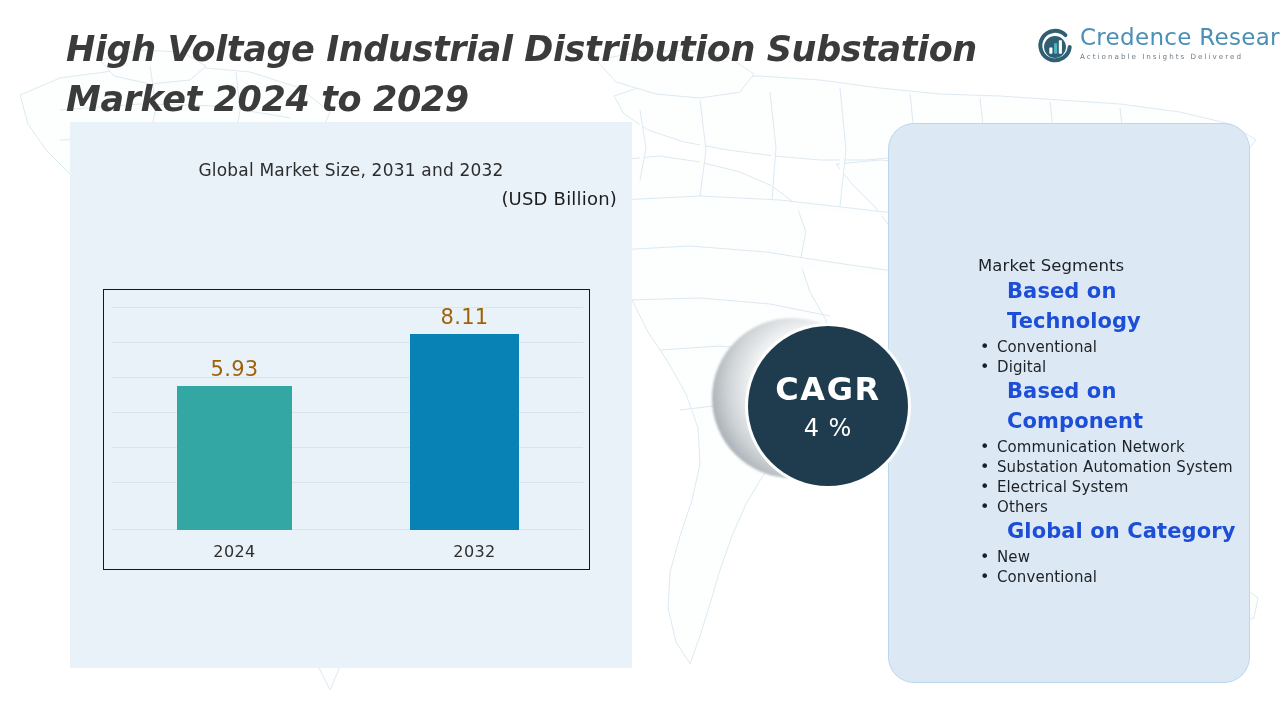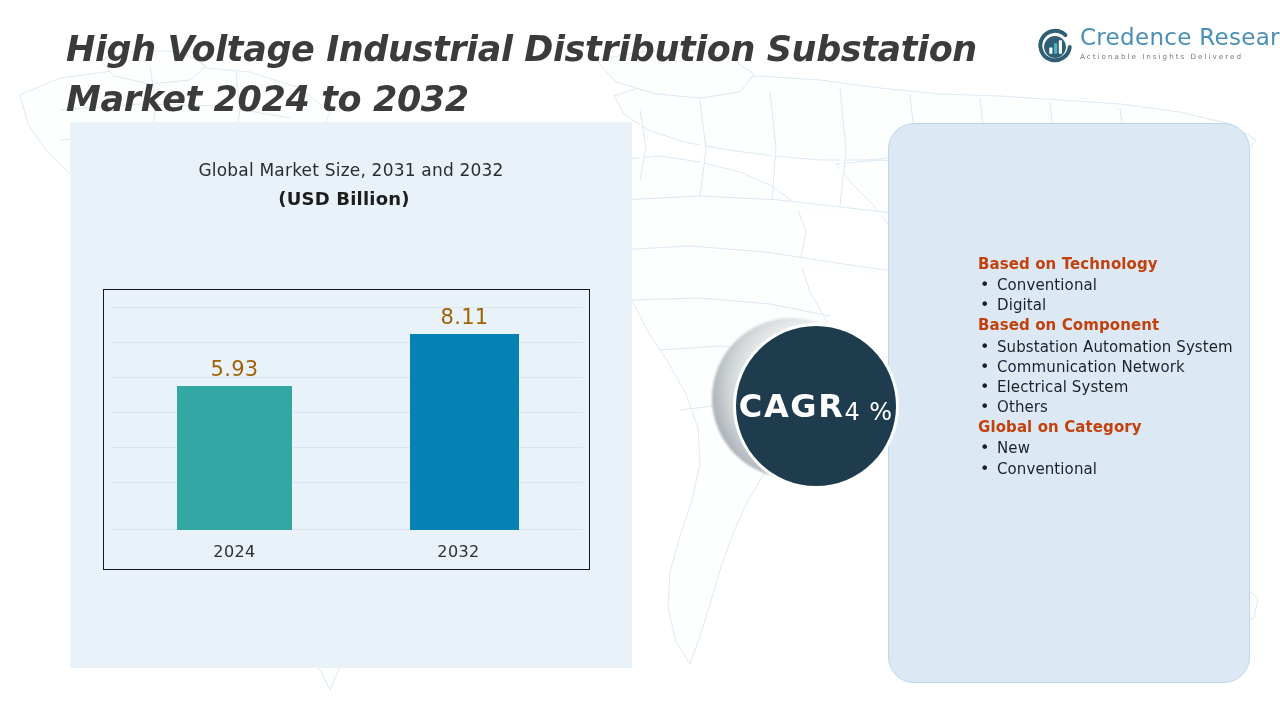--- a/index.html
+++ b/index.html
@@ -48,23 +48,23 @@
     margin-top:3px;white-space:nowrap;
   }
 
   
   .chart-title{
     position:absolute;left:70px;top:160px;width:562px;text-align:center;
     font-family:"DejaVu Sans", sans-serif;
     font-size:17px;color:#2d2d2d;letter-spacing:.2px;
   }
   .chart-sub{
-    position:absolute;left:63px;top:188px;width:562px;text-align:center;
-    font-family:"DejaVu Sans", sans-serif;
-    font-size:18px;font-weight:700;color:#1d1d1d;letter-spacing:.2px;
+    position:absolute;left:55px;top:188px;width:562px;text-align:right;
+    font-family:"DejaVu Sans", sans-serif;
+    font-size:18px;font-weight:400;color:#1d1d1d;letter-spacing:.2px;
   }
   .chart-box{
     position:absolute;left:103px;top:289px;width:487px;height:281px;
     border:1.6px solid #14181c;box-sizing:border-box;
     background:rgba(233,241,249,.45);
   }
   .gridlines{position:absolute;inset:0;}
   .gridline{position:absolute;left:8px;right:6px;height:1px;background:#d9e4ef;}
   .plot{position:absolute;left:0;top:0;right:0;bottom:0;}
   .bar{position:absolute;bottom:39px;}
@@ -76,53 +76,53 @@
     font-size:21px;color:#a16207;letter-spacing:.3px;
   }
   .val-2024{left:73px;width:115px;bottom:132px;}
   .val-2032{left:306px;width:109px;bottom:238px;}
   .cat-label{
     position:absolute;bottom:8px;text-align:center;
     font-family:"DejaVu Sans", sans-serif;
     font-size:16px;color:#2f2f2f;letter-spacing:.4px;
   }
   .cat-2024{left:73px;width:115px;margin-top:48px;}
-  .cat-2032{left:300px;width:109px;margin-top:36px;}
+  .cat-2032{left:316px;width:109px;margin-top:36px;}
 
   
   .cagr-wrap{position:absolute;left:712px;top:318px;width:196px;height:178px;}
   .cagr-shadow{
     position:absolute;left:0;top:0;width:160px;height:160px;border-radius:50%;
     background:radial-gradient(circle at 62% 44%, #ffffff 38%, #cfd4d7 62%, #9aa2a8 82%, #cfd7dc 100%);
     filter:blur(1px);
   }
   .cagr-circle{
-    position:absolute;left:24px;top:8px;width:160px;height:160px;border-radius:50%;
+    position:absolute;left:36px;top:8px;width:160px;height:160px;border-radius:50%;
     background:#1e3c4e;
-    display:flex;flex-direction:row;align-items:center;justify-content:center;
+    display:flex;flex-direction:column;align-items:center;justify-content:center;
     box-shadow:0 0 0 3px rgba(255,255,255,.92);
   }
   .cagr-label{
     font-family:"DejaVu Sans", sans-serif;
     font-size:32px;font-weight:700;color:#ffffff;letter-spacing:1.6px;line-height:1;
   }
   .cagr-value{
     font-family:"DejaVu Sans", sans-serif;
     font-size:24px;color:#ffffff;letter-spacing:1px;line-height:1;margin-top:11px;
   }
 
   
   .segments{position:absolute;left:978px;top:254px;width:268px;}
   .seg-heading{
     font-family:"DejaVu Sans", sans-serif;
     font-size:16.5px;color:#1d2126;line-height:1.42;letter-spacing:.1px;
   }
   .seg-group{
     font-family:"DejaVu Sans", sans-serif;
-    font-size:15px;font-weight:700;color:#c2410c;line-height:1.42;letter-spacing:.1px;
+    font-size:21px;font-weight:700;color:#1d4ed8;line-height:1.42;letter-spacing:.1px;margin-left:29px;
   }
   .seg-item{
     font-family:"DejaVu Sans", sans-serif;
     font-size:15px;color:#1d2126;line-height:1.34;letter-spacing:.1px;
     padding-left:19px;position:relative;
   }
   .seg-item::before{
     content:"\2022";position:absolute;left:2px;top:-1px;font-size:16px;color:#1d2126;
   }
 </style>
@@ -173,21 +173,21 @@
       <path d="M900,180 L960,186 L1020,196 L1076,210"></path>
       <path d="M940,230 L1000,238 L1060,250 L1110,264"></path>
       <path d="M1110,490 L1160,486 L1206,496"></path>
       <path d="M1120,525 L1170,522 L1214,530"></path>
     </g>
   </svg>
 
   <div class="left-panel"></div>
   <div class="right-panel"></div>
 
-  <div class="title">High Voltage Industrial Distribution Substation Market 2024 to 2032</div>
+  <div class="title">High Voltage Industrial Distribution Substation Market 2024 to 2029</div>
 
   <div class="logo">
     <svg class="logo-mark" viewBox="0 0 40 40">
       <path d="M31 7.5 A15.5 15.5 0 1 0 35.5 20" fill="none" stroke="#2f5f72" stroke-width="4.2" stroke-linecap="round"></path>
       <circle cx="20" cy="20" r="11.5" fill="#2f5f72"></circle>
       <rect x="14.0" y="20.5" width="3.3" height="6.5" rx="0.6" fill="#ffffff"></rect>
       <rect x="19.0" y="16.0" width="3.3" height="11.0" rx="0.6" fill="#4fb5c9"></rect>
       <rect x="24.0" y="13.0" width="3.3" height="14.0" rx="0.6" fill="#ffffff"></rect>
     </svg>
     <div class="logo-text">
@@ -221,28 +221,29 @@
 
   <div class="cagr-wrap">
     <div class="cagr-shadow"></div>
     <div class="cagr-circle" style="background: rgb(30, 60, 78);">
       <div class="cagr-label">CAGR</div>
       <div class="cagr-value">4 %</div>
     </div>
   </div>
 
   <div class="segments">
+    <div class="seg-heading">Market Segments</div>
 
     <div class="seg-group">Based on Technology</div>
     <div class="seg-item">Conventional</div>
     <div class="seg-item">Digital</div>
 
     <div class="seg-group">Based on Component</div>
+    <div class="seg-item">Communication Network</div>
     <div class="seg-item">Substation Automation System</div>
-    <div class="seg-item">Communication Network</div>
     <div class="seg-item">Electrical System</div>
     <div class="seg-item">Others</div>
 
     <div class="seg-group">Global on Category</div>
     <div class="seg-item">New</div>
     <div class="seg-item">Conventional</div>
   </div>
 
 </div>
 

